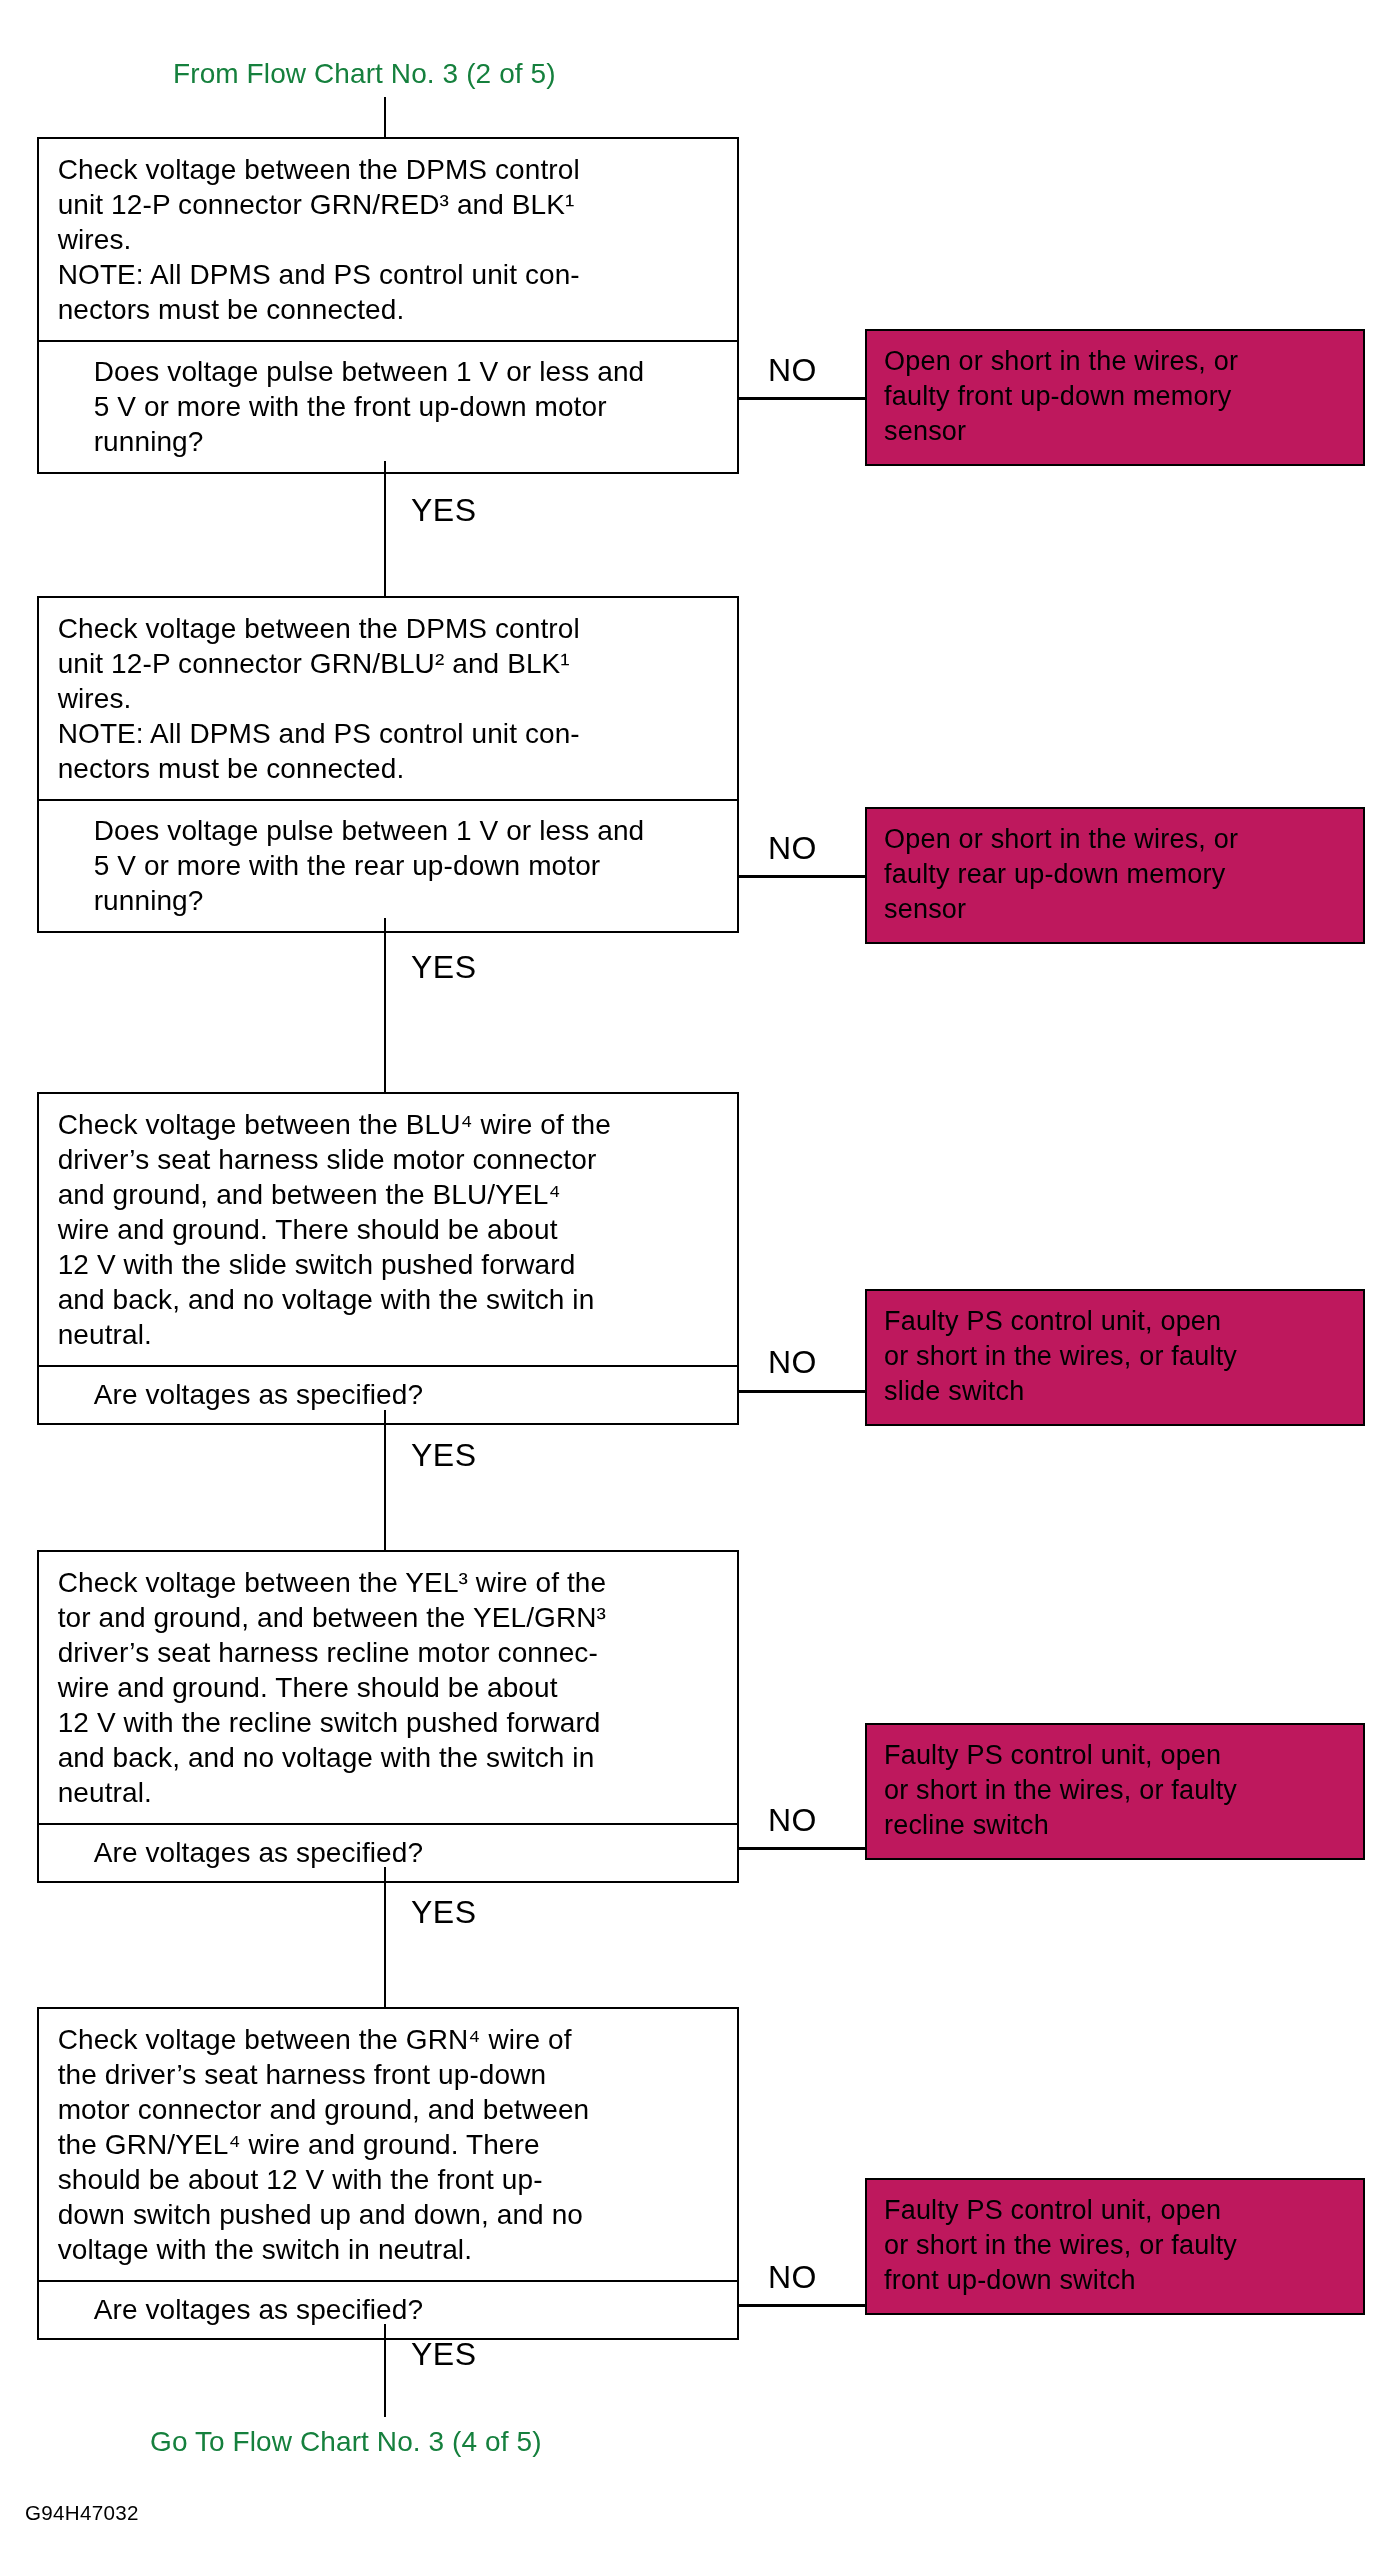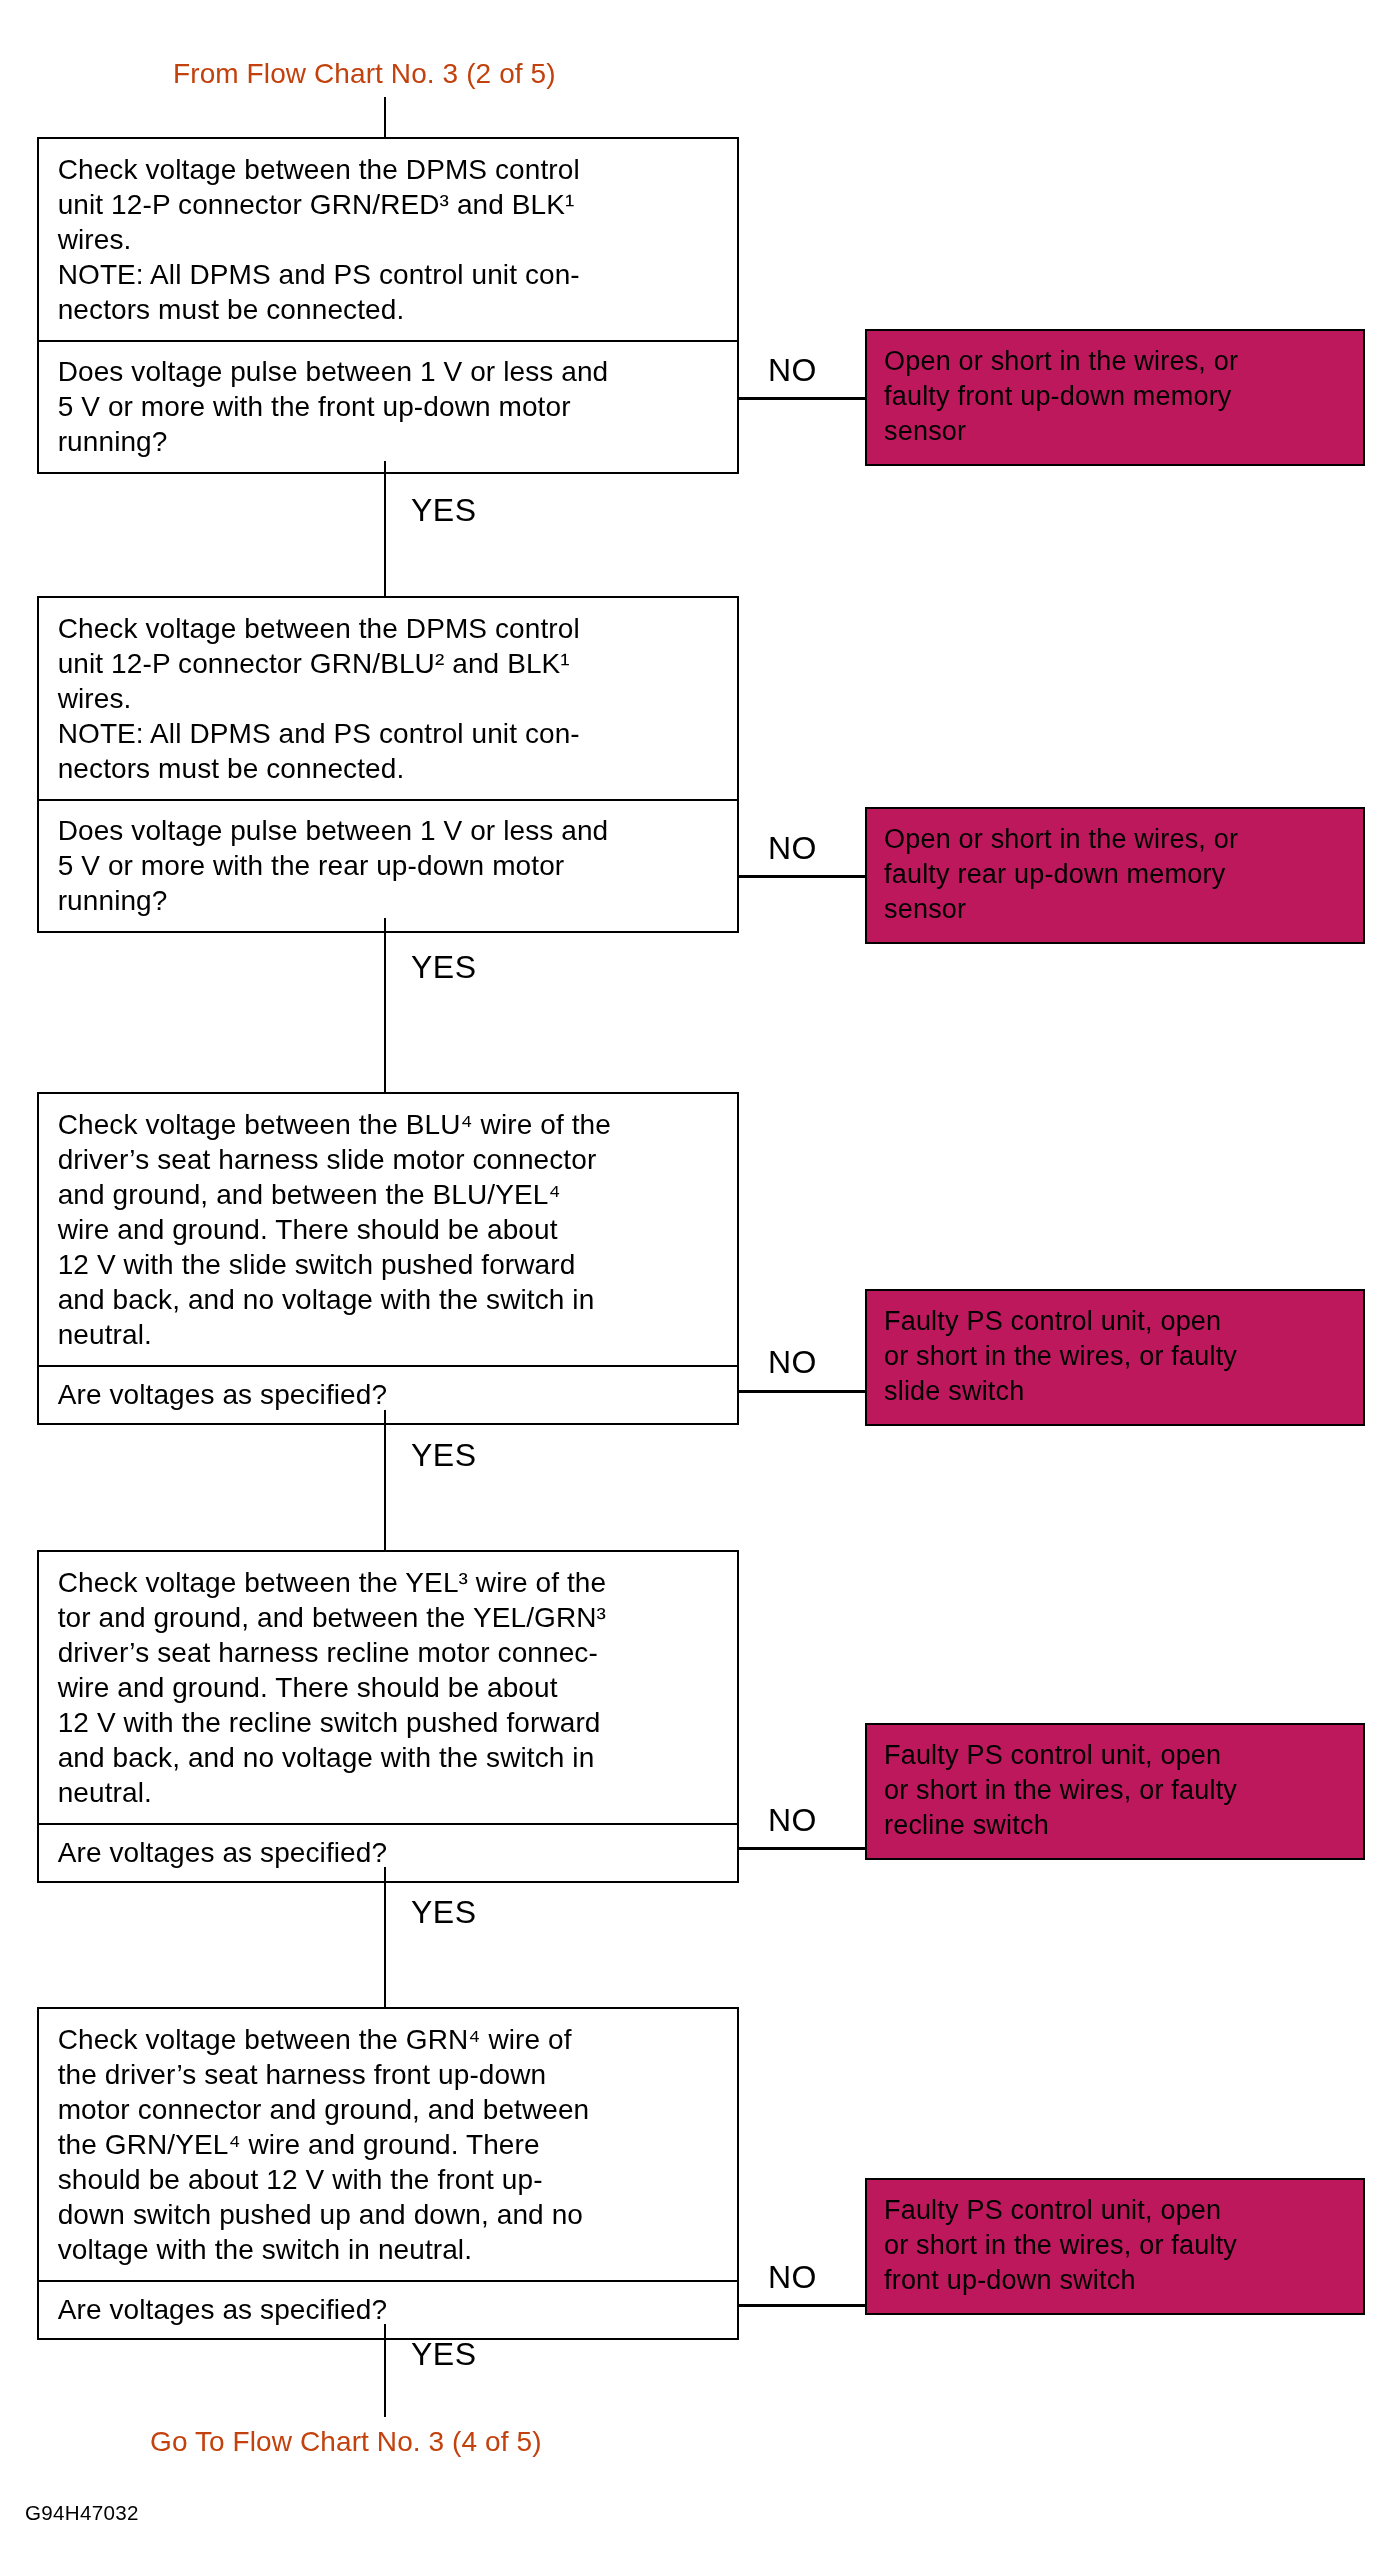--- a/index.html
+++ b/index.html
@@ -21,21 +21,21 @@
     height: 2576px;
   }
 
   
   .flow-caption {
     position: absolute;
     font-size: 28px;
     line-height: 32px;
     letter-spacing: 0.1px;
     white-space: nowrap;
-    color: #c2410c;
+    color: #15803d;
   }
 
   
   .main-box {
     position: absolute;
     left: 37px;
     width: 702px;
     border: 2.8px solid #000;
     background: #fff;
   }
@@ -46,20 +46,21 @@
     letter-spacing: 0.1px;
   }
   .main-box .divider {
     border-top: 2.8px solid #000;
   }
   .main-box .question {
     padding: 12px 15px 13px 18.7px;
     font-size: 28px;
     line-height: 35px;
     letter-spacing: 0.1px;
+    margin-left: 36px;
   }
   .main-box .question.one-line {
     padding: 10.3px 15px 11.2px 18.7px;
   }
 
   
   .result-box {
     position: absolute;
     left: 865px;
     width: 500px;

